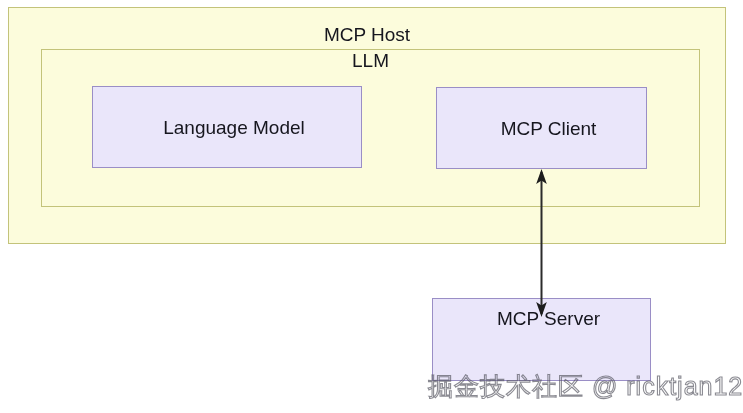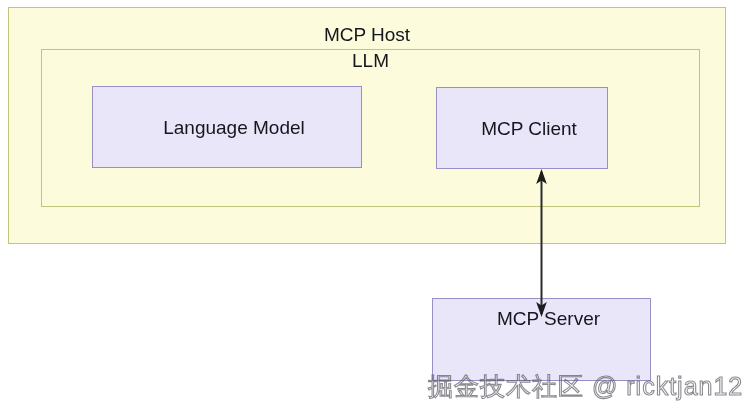--- a/index.html
+++ b/index.html
@@ -79,21 +79,21 @@
 
   .lm-node {
     left: 92px;
     top: 86px;
     width: 270px;
     height: 82px;
   }
   .client-node {
     left: 436px;
     top: 87px;
-    width: 172px;
+    width: 211px;
     height: 82px;
   }
   .server-node {
     left: 432px;
     top: 298px;
     width: 219px;
     height: 83px;
   }
   .server-node .node-label {
     margin-top: -42px;

